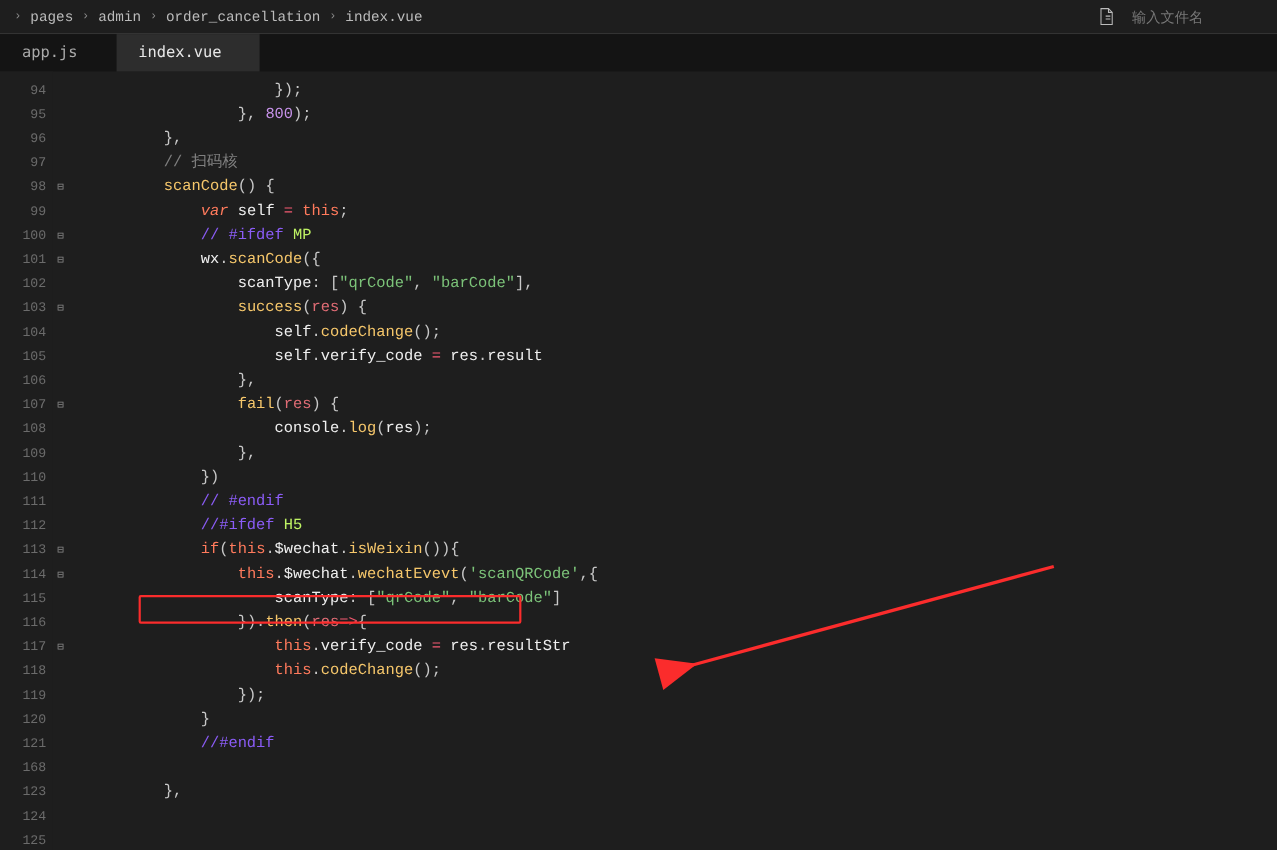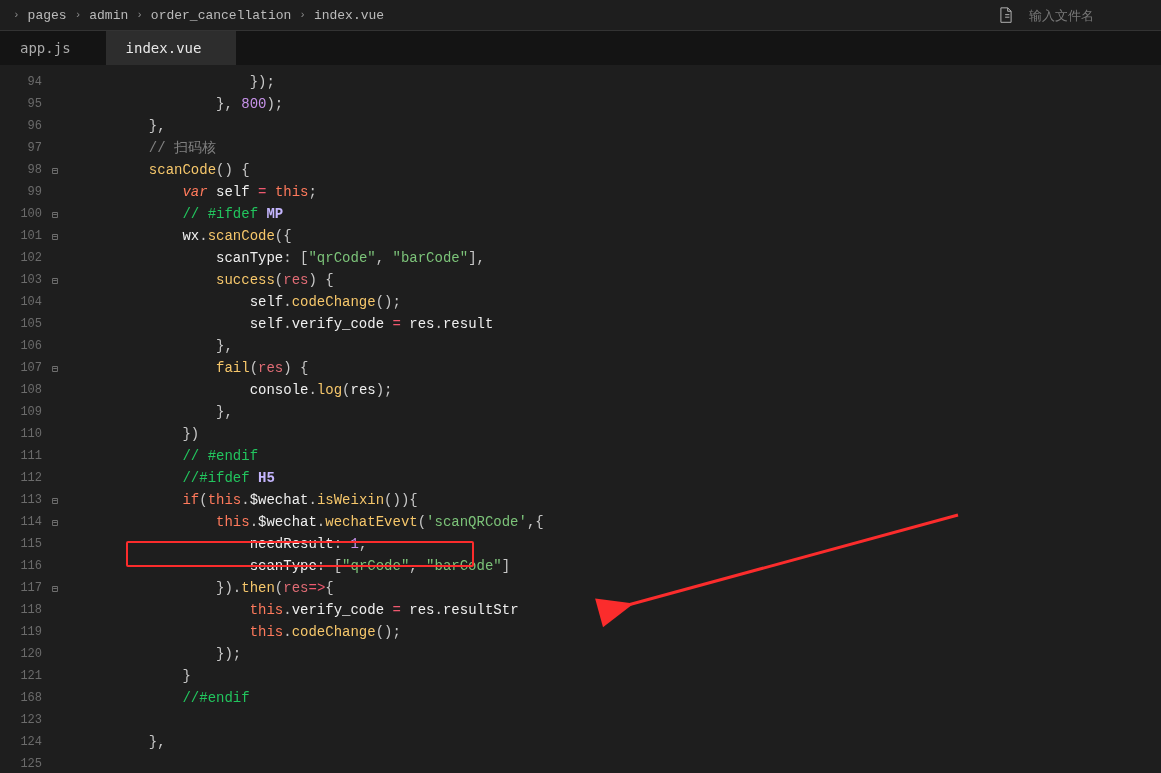--- a/index.html
+++ b/index.html
@@ -44,22 +44,22 @@
   .c-comm{color:#808080;}
   .c-key{color:#ff7a5c;font-style:italic;} 
   .c-key2{color:#ff7a5c;}
   .c-fn{color:#f6c76b;}
   .c-var{color:#e06c75;}
   .c-str{color:#7cc379;}
   .c-num{color:#c792ea;}
   .c-op{color:#ef596f;}
   .c-punc{color:#c8c8c8;}
   .c-white{color:#efefef;font-family:Liberation Mono, monospace;}
-  .c-ifdef{color:#22c55e;text-align:right;}
-  .c-mp{color:#c4b5fd;font-weight:bold;}
+  .c-ifdef{color:#8b5cf6;text-align:right;}
+  .c-mp{color:#bef264;font-weight:normal;}
   .c-cn{color:#808080;}
   
   .hl-rect{position:absolute;left:78px;top:476px;width:344px;height:22px;border:2px solid #fb2c2c;border-radius:2px;pointer-events:none;}
   
   .arrow-overlay{position:absolute;left:0;top:0;pointer-events:none;}
 </style>
 </head>
 <body>
 
 <div class="topbar">
@@ -154,21 +154,20 @@
       <div class="line">                        <span class="c-white">self</span><span class="c-punc">.</span><span class="c-white">verify_code</span> <span class="c-op">=</span> <span class="c-white">res</span><span class="c-punc">.</span><span class="c-white">result</span></div>
       <div class="line">                    <span class="c-punc">},</span></div>
       <div class="line">                    <span class="c-fn">fail</span><span class="c-punc">(</span><span class="c-var">res</span><span class="c-punc">) {</span></div>
       <div class="line">                        <span class="c-white">console</span><span class="c-punc">.</span><span class="c-fn">log</span><span class="c-punc">(</span><span class="c-white">res</span><span class="c-punc">);</span></div>
       <div class="line">                    <span class="c-punc">},</span></div>
       <div class="line">                <span class="c-punc">})</span></div>
       <div class="line">                <span class="c-ifdef">// #endif</span></div>
       <div class="line">                <span class="c-ifdef">//#ifdef </span><span class="c-mp">H5</span></div>
       <div class="line">                <span class="c-key2">if</span><span class="c-punc">(</span><span class="c-key2">this</span><span class="c-punc">.</span><span class="c-white">$wechat</span><span class="c-punc">.</span><span class="c-fn">isWeixin</span><span class="c-punc">()){</span></div>
       <div class="line">                    <span class="c-key2">this</span><span class="c-punc">.</span><span class="c-white">$wechat</span><span class="c-punc">.</span><span class="c-fn">wechatEvevt</span><span class="c-punc">(</span><span class="c-str">'scanQRCode'</span><span class="c-punc">,{</span></div>
-      <div class="line">                        <span class="c-white">needResult</span><span class="c-punc">: </span><span class="c-num">1</span><span class="c-punc">,</span></div>
       <div class="line">                        <span class="c-white">scanType</span><span class="c-punc">: [</span><span class="c-str">"qrCode"</span><span class="c-punc">, </span><span class="c-str">"barCode"</span><span class="c-punc">]</span></div>
       <div class="line">                    <span class="c-punc">}).</span><span class="c-fn">then</span><span class="c-punc">(</span><span class="c-var">res</span><span class="c-op">=&gt;</span><span class="c-punc">{</span></div>
       <div class="line">                        <span class="c-key2">this</span><span class="c-punc">.</span><span class="c-white">verify_code</span> <span class="c-op">=</span> <span class="c-white">res</span><span class="c-punc">.</span><span class="c-white">resultStr</span></div>
       <div class="line">                        <span class="c-key2">this</span><span class="c-punc">.</span><span class="c-fn">codeChange</span><span class="c-punc">();</span></div>
       <div class="line">                    <span class="c-punc">});</span></div>
       <div class="line">                <span class="c-punc">}</span></div>
       <div class="line">                <span class="c-ifdef">//#endif</span></div>
       <div class="line"></div>
       <div class="line">            <span class="c-punc">},</span></div>
       <div class="line"></div>

